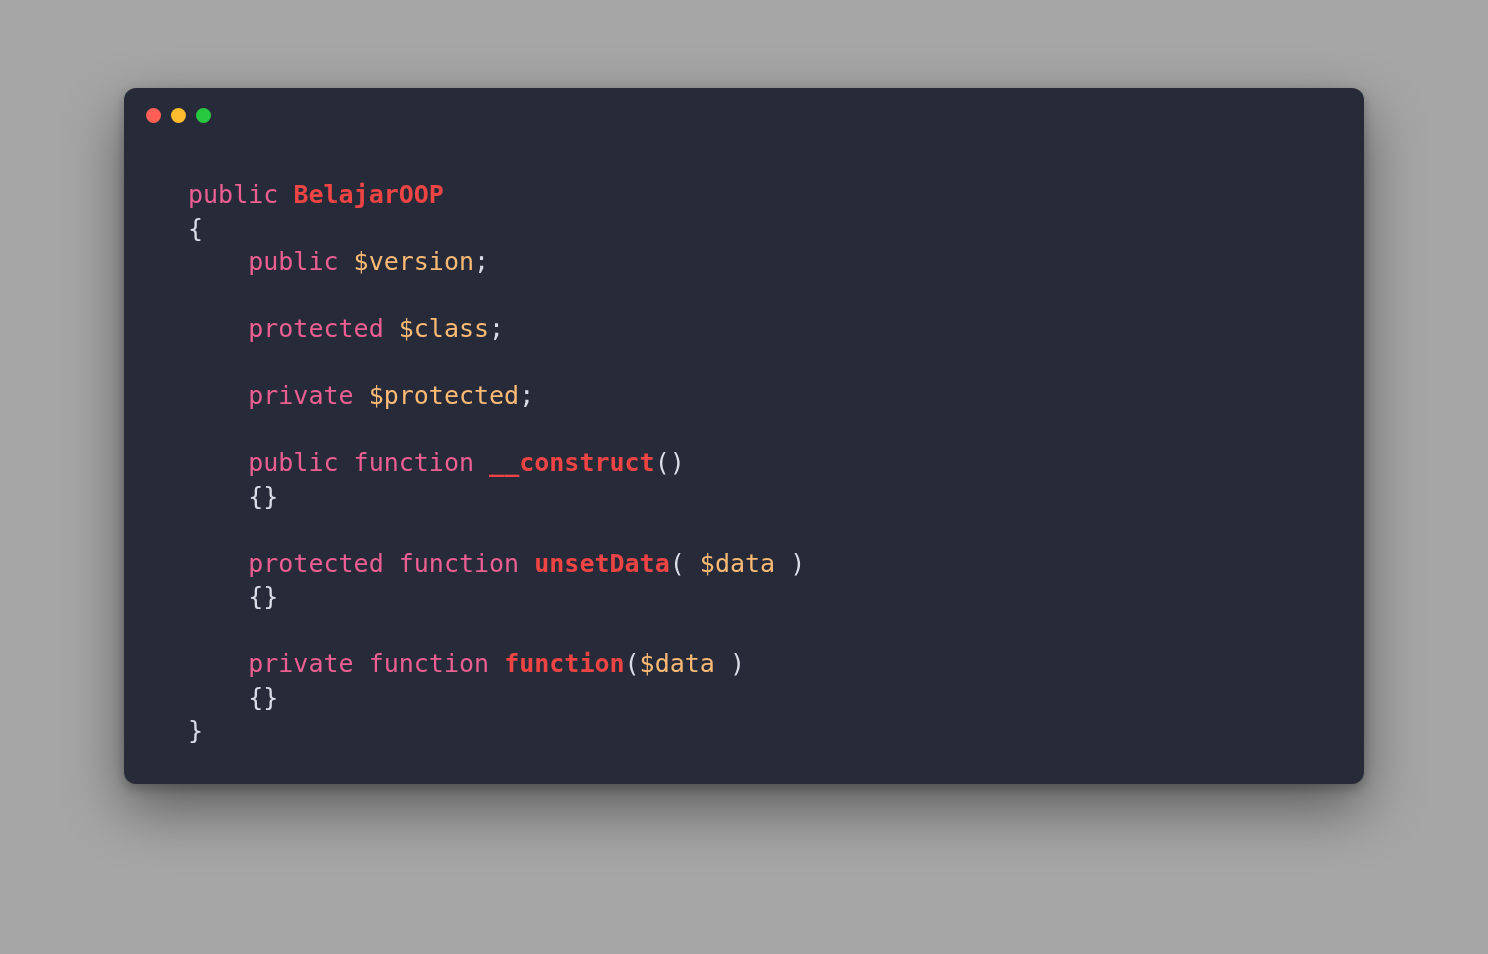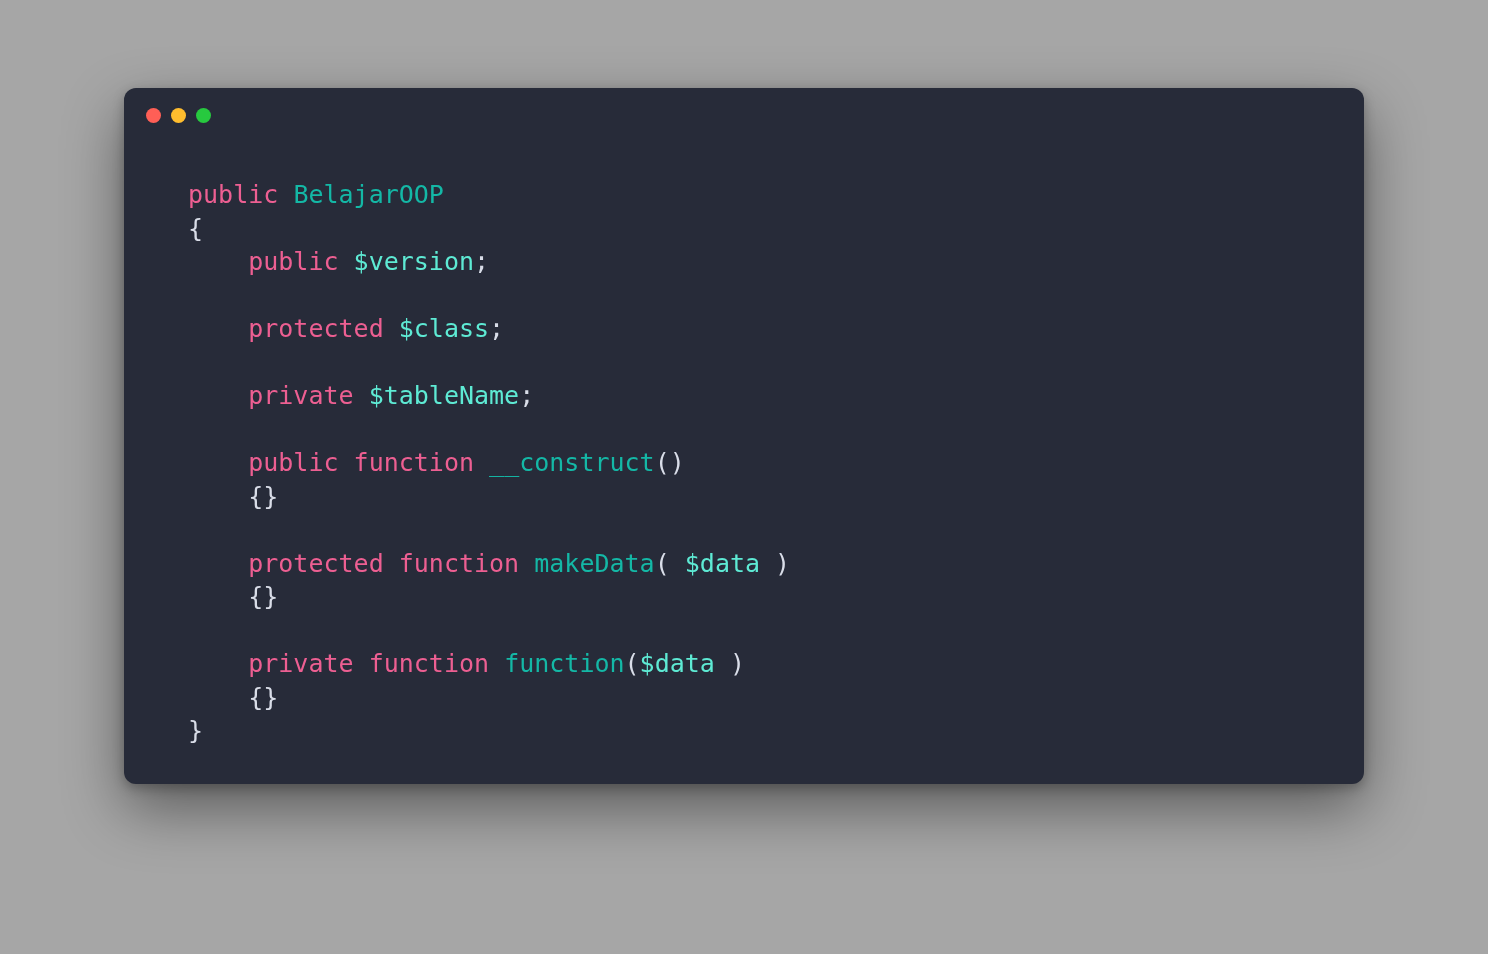--- a/index.html
+++ b/index.html
@@ -46,46 +46,46 @@
 
   pre.code {
     margin: 0;
     padding: 36px 64px 0 64px;
     color: #d9dde8;
     font-size: 25px;
     line-height: 1.34;
     white-space: pre;
   }
   .kw   { color: #ed5f92; }  
-  .cls  { color: #14b8a6; }  
-  .var  { color: #5eead4; }  
+  .cls  { color: #ef4444; font-weight: bold; }  
+  .var  { color: #fdba74; }  
   .pun  { color: #d9dde8; }  
 </style>
 </head>
 <body>
 
 <div class="stage">
   <div class="window">
     <div class="titlebar">
       <span class="dot red"></span>
       <span class="dot yellow"></span>
       <span class="dot green"></span>
     </div>
 
 <pre class="code"><span class="kw">public</span> <span class="cls">BelajarOOP</span>
 <span class="pun">{</span>
     <span class="kw">public</span> <span class="var">$version</span><span class="pun">;</span>
 
     <span class="kw">protected</span> <span class="var">$class</span><span class="pun">;</span>
 
-    <span class="kw">private</span> <span class="var">$tableName</span><span class="pun">;</span>
+    <span class="kw">private</span> <span class="var">$protected</span><span class="pun">;</span>
 
     <span class="kw">public</span> <span class="kw">function</span> <span class="cls">__construct</span><span class="pun">(</span><span class="pun">)</span>
     <span class="pun">{}</span>
 
-    <span class="kw">protected</span> <span class="kw">function</span> <span class="cls">makeData</span><span class="pun">(</span> <span class="var">$data</span> <span class="pun">)</span>
+    <span class="kw">protected</span> <span class="kw">function</span> <span class="cls">unsetData</span><span class="pun">(</span> <span class="var">$data</span> <span class="pun">)</span>
     <span class="pun">{}</span>
 
     <span class="kw">private</span> <span class="kw">function</span> <span class="cls">function</span><span class="pun">(</span><span class="var">$data</span> <span class="pun">)</span>
     <span class="pun">{}</span>
 <span class="pun">}</span></pre>
   </div>
 </div>
 
 </body></html>

